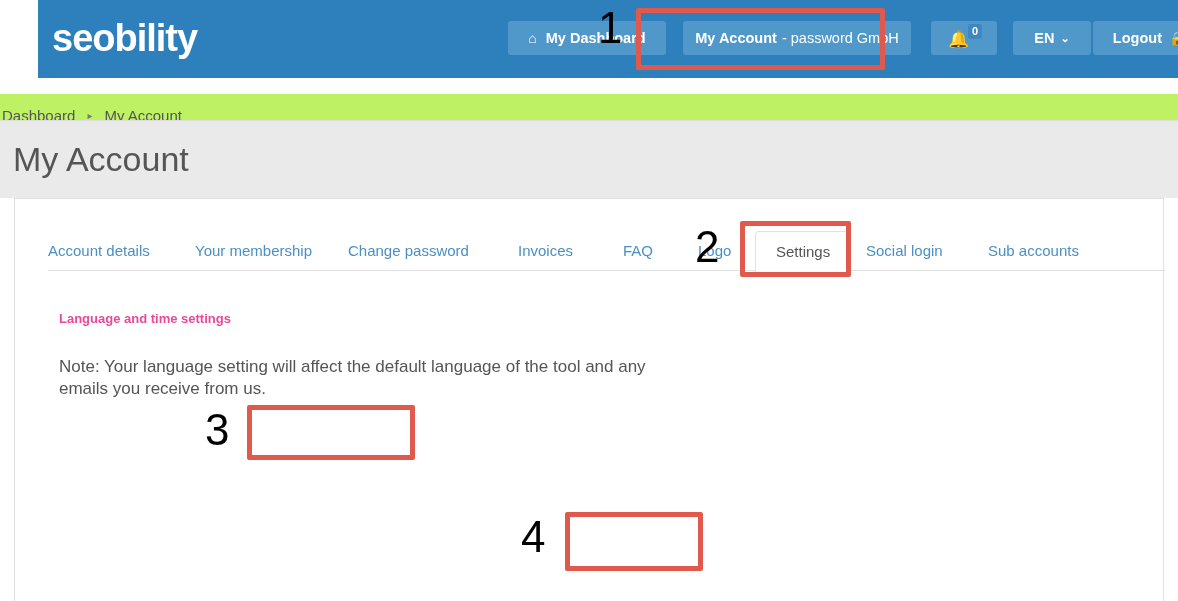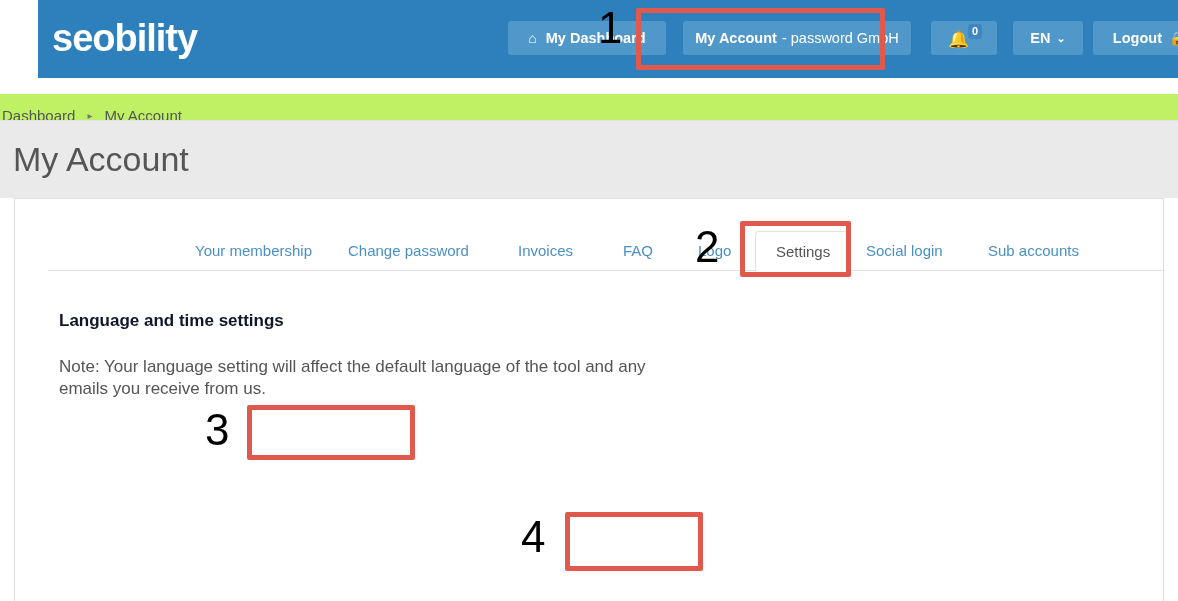--- a/index.html
+++ b/index.html
@@ -36,21 +36,21 @@
     justify-content: center;
     white-space: nowrap;
     cursor: pointer;
     user-select: none;
   }
   #btn-dashboard { left: 470px; top: 21px; width: 158px; height: 34px; }
   #btn-dashboard .home-ico { margin-right: 9px; font-size: 14px; line-height: 1; }
   #btn-account   { left: 645px; top: 21px; width: 228px; height: 34px; }
   #btn-account .acc-sub { font-weight: normal; margin-left: 5px; }
   #btn-bell      { left: 893px; top: 21px; width: 66px;  height: 34px; position: absolute; }
-  #btn-lang      { left: 975px; top: 21px; width: 70px;  height: 34px; }
+  #btn-lang      { left: 975px; top: 21px; width: 78px;  height: 34px; }
   #btn-logout    { left: 1055px; top: 21px; width: 112px; height: 34px; }
   #btn-lang .chev { margin-left: 6px; font-size: 11px; }
   #btn-logout .lock-ico { margin-left: 7px; font-size: 13px; }
   .bell-glyph { font-size: 17px; line-height: 1; position: relative; left: -5px; top: 1px; }
   #bell-badge {
     position: absolute;
     left: 37px; top: 3px;
     background: #3f87bf;
     color: #ffffff;
     font-size: 11px; font-weight: bold;
@@ -118,21 +118,21 @@
     border-bottom: 1px solid #ffffff;
     border-radius: 4px 4px 0 0;
     padding: 0 20px;
     top: 1px;
     height: 41px;
   }
 
   
   #sec-title {
     position: absolute; left: 44px; top: 112px;
-    font-size: 17px; font-weight: bold; color: #0f172a;
+    font-size: 13px; font-weight: bold; color: #ec4899;
   }
   #sec-note {
     position: absolute; left: 44px; top: 157px;
     width: 640px;
     font-size: 17px; color: #555555; line-height: 22px;
   }
 
   
   .anno-box {
     position: absolute;
@@ -196,20 +196,23 @@
   <span class="crumb">My Account</span>
 </div>
 
 <div id="titleband">
   <div id="pagetitle">My Account</div>
 </div>
 
 <div id="card">
 
   <div id="tabs">
+      <div class="tab" style="left: 0px;">
+        <span>Account details</span>
+      </div>
       <div class="tab" style="left: 135px; margin-left: 12px;">
         <span>Your membership</span>
       </div>
       <div class="tab" style="left: 300px;">
         <span>Change password</span>
       </div>
       <div class="tab" style="left: 470px;">
         <span>Invoices</span>
       </div>
       <div class="tab" style="left: 575px;">

